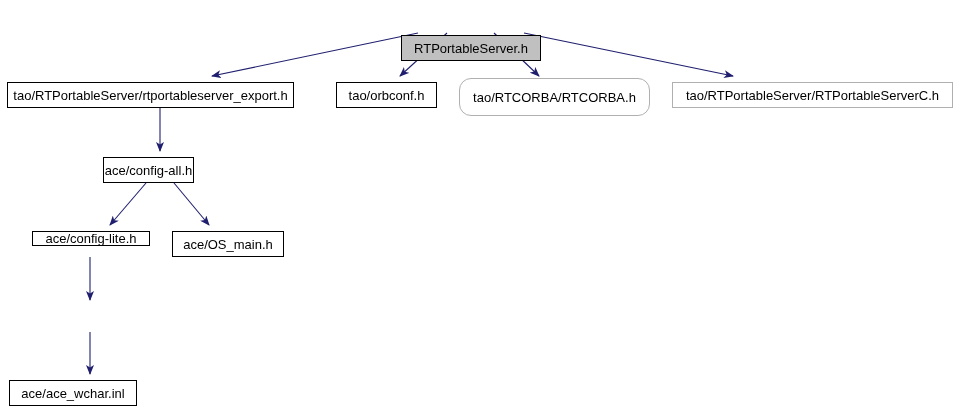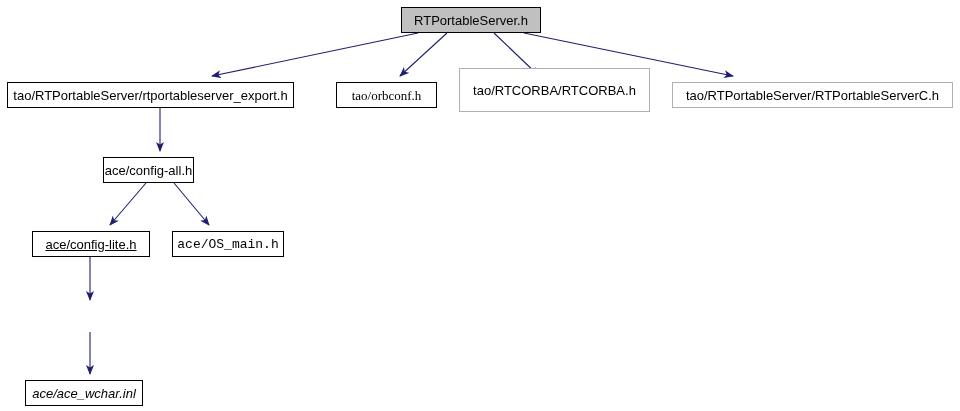--- a/index.html
+++ b/index.html
@@ -33,20 +33,21 @@
     border: 1px solid #000000;
     font-size: 13px;
     line-height: 1;
     color: #000000;
     white-space: nowrap;
     letter-spacing: 0px;
   }
   .node.root {
     background: #c0c0c0;
     border: 1px solid #000000;
+    margin-top: 28px;
   }
   .node.dim {
     border: 1px solid #b0b0b0;
   }
   .node-label {
     display: block;
     padding: 0 6px;
   }
 </style>
 </head>
@@ -75,42 +76,42 @@
   </svg>
 
   <div class="node root" style="left:401px; top:7px; width:140px; height:26px;">
     <span class="node-label">RTPortableServer.h</span>
   </div>
 
   <div class="node" style="left:7px; top:82px; width:287px; height:26px;">
     <span class="node-label">tao/RTPortableServer/rtportableserver_export.h</span>
   </div>
 
-  <div class="node" style="left:336px; top:82px; width:101px; height:26px;font-family:Liberation Serif, serif;">
+  <div class="node" style="left:336px; top:82px; width:101px; height:26px;">
     <span class="node-label">tao/orbconf.h</span>
   </div>
 
-  <div class="node dim" style="left:459px; top:68px; width:191px; height:44px;">
+  <div class="node dim" style="left:459px; top:78px; width:191px; height:38px;border-radius:12px;">
     <span class="node-label">tao/RTCORBA/RTCORBA.h</span>
   </div>
 
   <div class="node dim" style="left:672px; top:82px; width:281px; height:26px;">
     <span class="node-label">tao/RTPortableServer/RTPortableServerC.h</span>
   </div>
 
   <div class="node" style="left:103px; top:157px; width:91px; height:26px;">
     <span class="node-label">ace/config-all.h</span>
   </div>
 
-  <div class="node" style="left:32px; top:231px; width:118px; height:26px;text-decoration:underline;">
+  <div class="node" style="left:32px; top:231px; width:118px; height:15px;">
     <span class="node-label">ace/config-lite.h</span>
   </div>
 
-  <div class="node" style="left:172px; top:231px; width:112px; height:26px;font-family:Liberation Mono, monospace;">
+  <div class="node" style="left:172px; top:231px; width:112px; height:26px;">
     <span class="node-label">ace/OS_main.h</span>
   </div>
 
 
-  <div class="node" style="left:25px; top:380px; width:118px; height:26px;font-style:italic;">
+  <div class="node" style="left:9px; top:380px; width:128px; height:26px;">
     <span class="node-label">ace/ace_wchar.inl</span>
   </div>
 
 </div>
 
 </body></html>

